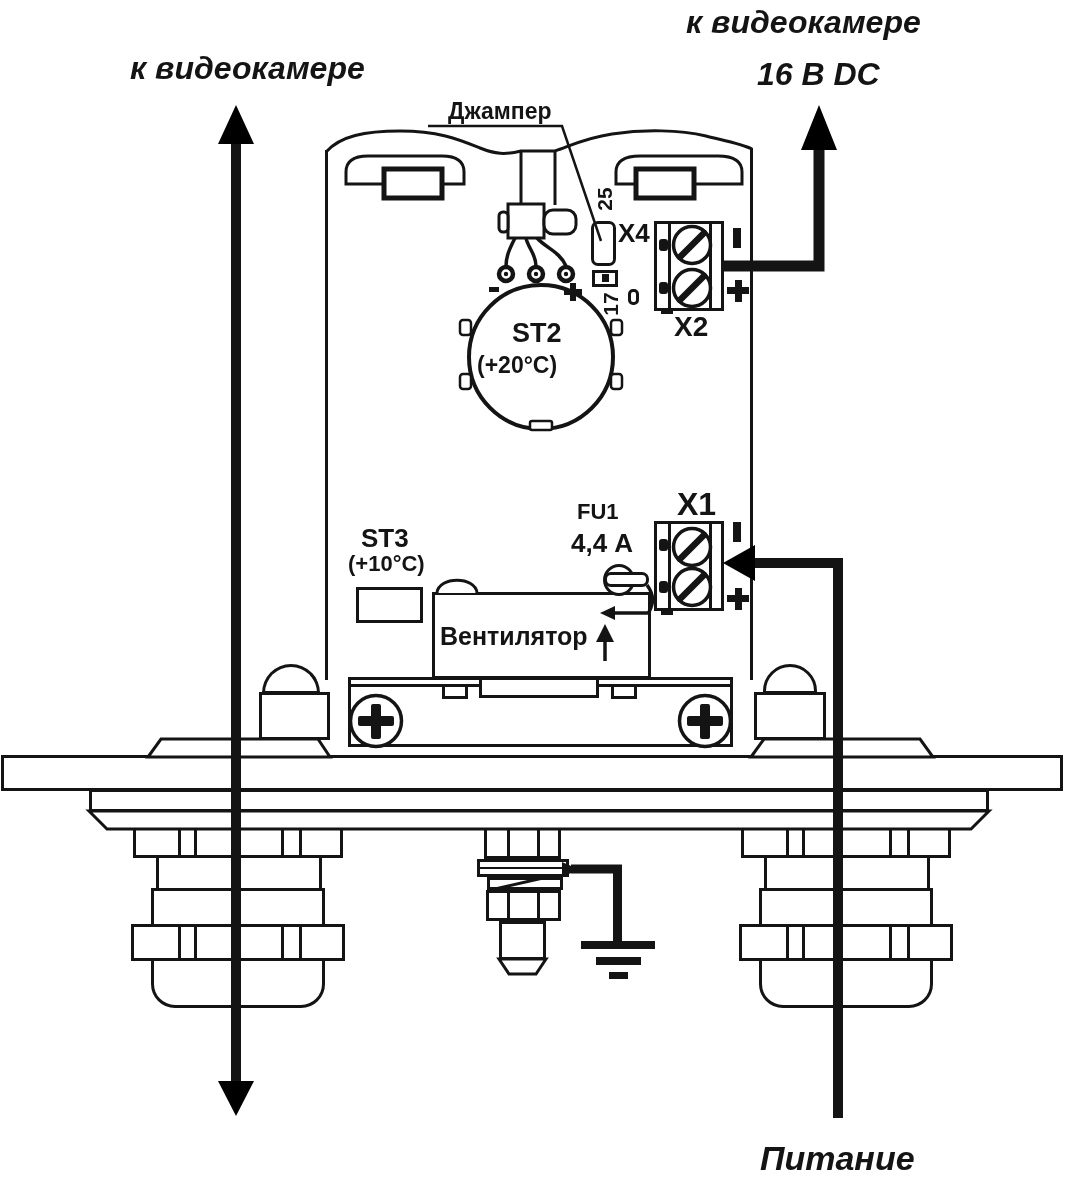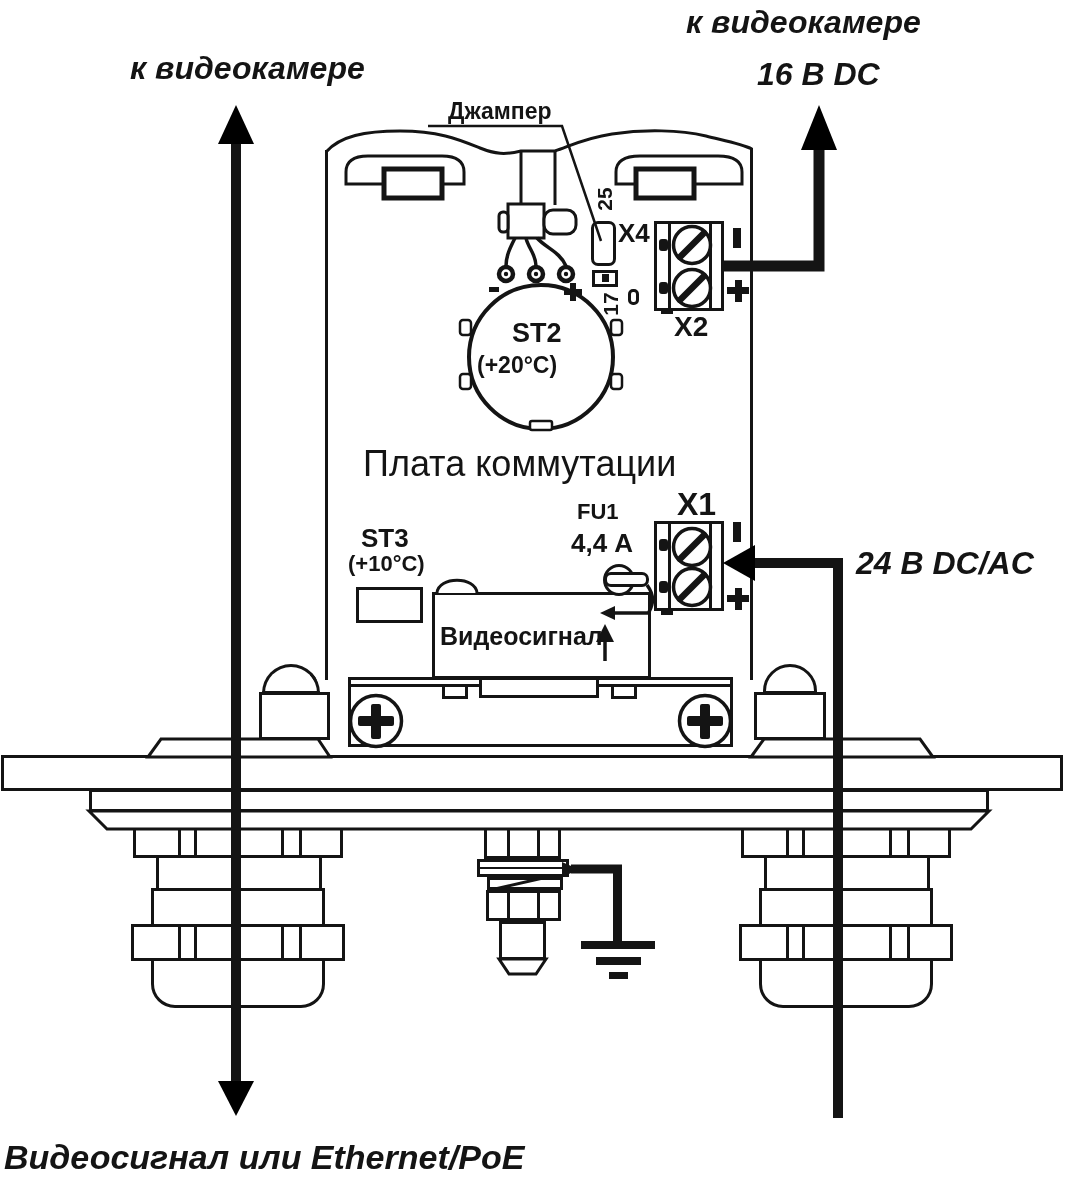--- a/index.html
+++ b/index.html
@@ -222,28 +222,26 @@
     </div>
   <div class="t b" style="left:618px;top:220px;font-size:26px;">X4</div>
   <div class="rotbox t b" style="left:594px;top:288px;width:32px;height:32px;font-size:21px;">
       <span>17</span>
     </div>
   <div class="t b" style="left:674px;top:313px;font-size:28px;">X2</div>
 
   <div class="t b" style="left:512px;top:320px;font-size:27px;">ST2</div>
   <div class="t b" style="left:477px;top:354px;font-size:23px;">(+20°C)</div>
 
-  <div class="t" style="left:363px;top:446px;font-size:36px;">Плата коммутации</div>
 
   <div class="t b" style="left:577px;top:501px;font-size:22px;">FU1</div>
   <div class="t b" style="left:571px;top:530px;font-size:26px;">4,4 А</div>
   <div class="t b" style="left:677px;top:488px;font-size:32px;">X1</div>
 
   <div class="t b" style="left:361px;top:525px;font-size:26px;">ST3</div>
   <div class="t b" style="left:348px;top:553px;font-size:22px;">(+10°C)</div>
 
-  <div class="t b" style="left:440px;top:624px;font-size:25px;">Видеосигнал</div>
-
-  <div class="t i" style="left:856px;top:547px;font-size:32px;">24 В DC/AC</div>
-
-  <div class="t i" style="left:4px;top:1140px;font-size:34px;">Видеосигнал или Ethernet/PoE</div>
+  <div class="t b" style="left:440px;top:624px;font-size:25px;">Вентилятор</div>
+
+
+  <div class="t i" style="left:760px;top:1141px;font-size:34px;">Питание</div>
 
 </div>
 
 </body></html>

